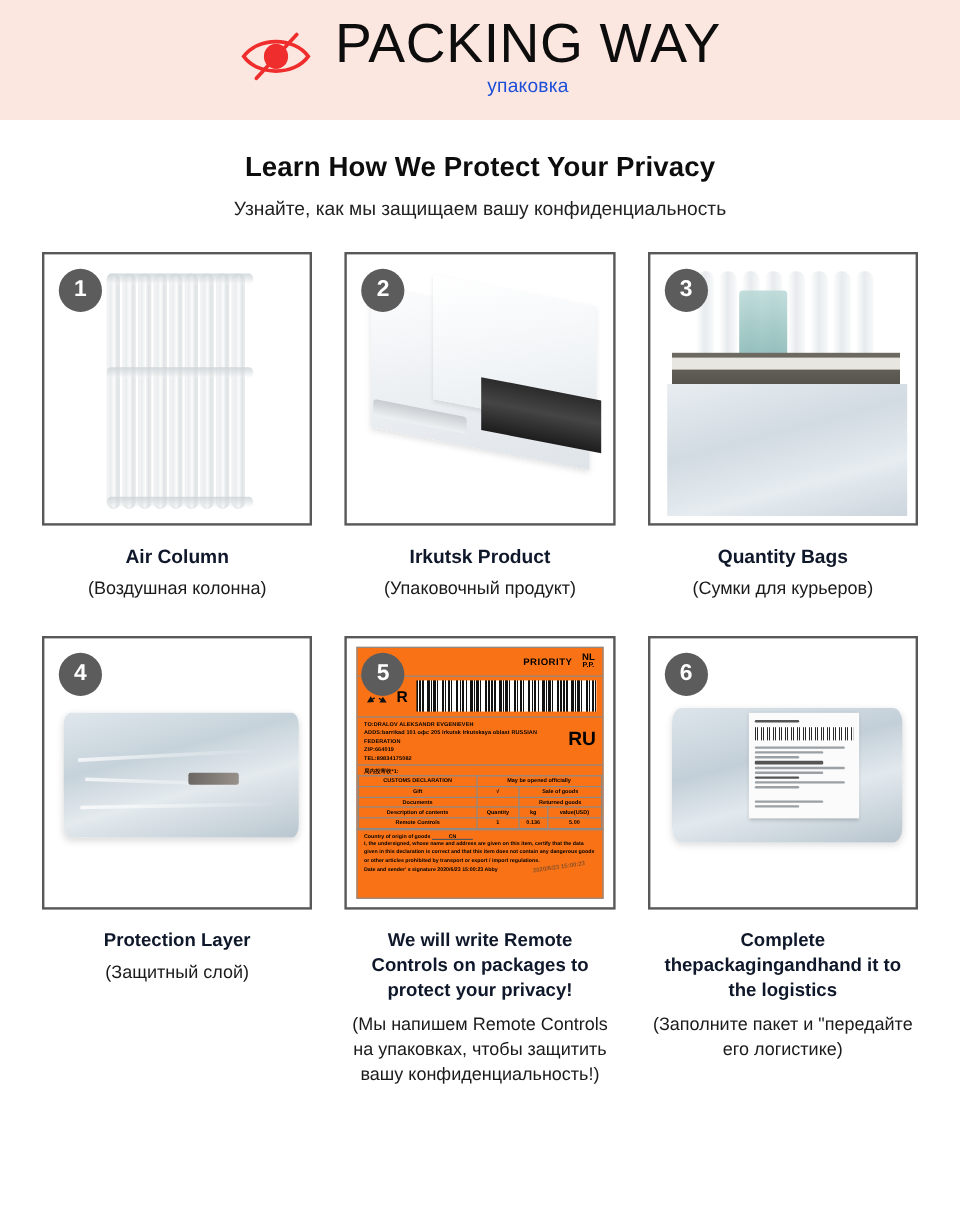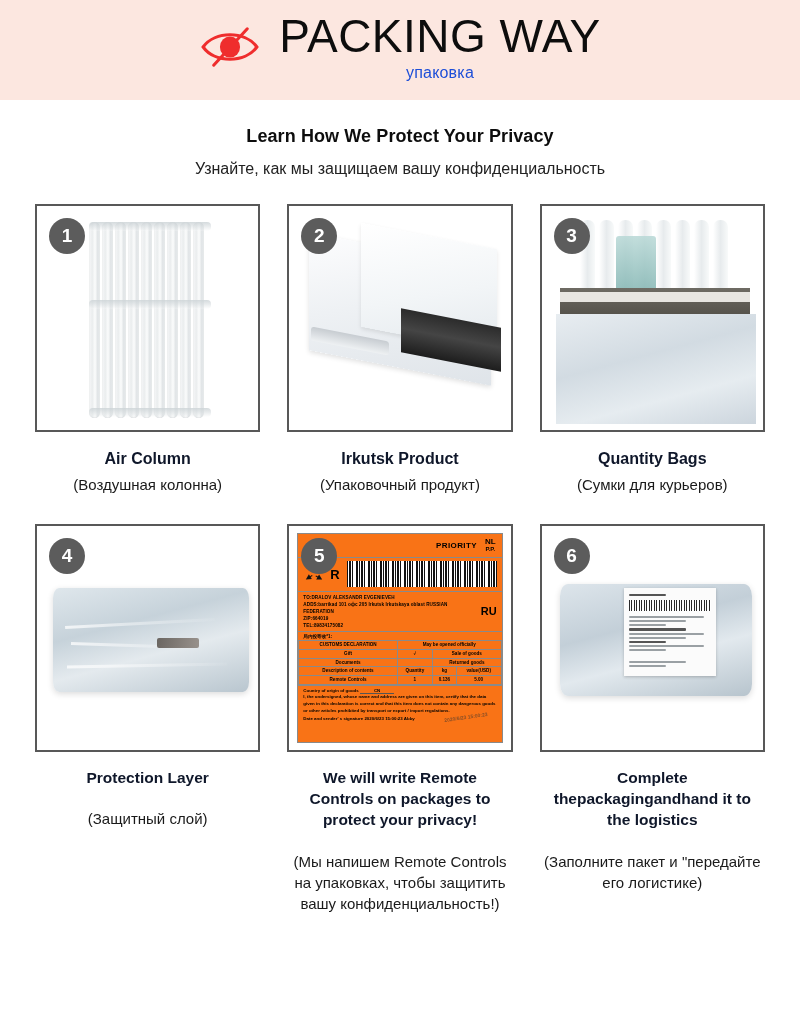--- a/index.html
+++ b/index.html
@@ -39,21 +39,21 @@
   .brand-sub {
     font-size: 16px;
     color: #1d4ed8;
     margin-top: 3px;
     letter-spacing: 0.2px;
   }
 
   
   .title-block { text-align: center; padding-top: 26px; }
   .main-title {
-    font-size: 18px;
+    font-size: 23px;
     font-weight: bold;
     color: #0d0d0d;
     letter-spacing: 0.1px;
   }
   .main-subtitle {
     font-size: 16px;
     color: #222222;
     margin-top: 13px;
   }
 
@@ -102,21 +102,21 @@
     line-height: 1.33;
   }
   .cap-ru {
     font-size: 15px;
     color: #1a1a1a;
     line-height: 1.35;
     margin-top: 6px;
   }
   .row2 .caption { padding-top: 15px; }
   .row2 .cap-en { font-size: 15.5px; line-height: 1.38; }
-  .row2 .cap-ru { font-size: 15px; line-height: 1.4; margin-top: 20px; }
+  .row2 .cap-ru { font-size: 15px; line-height: 1.4; margin-top: 6px; }
 
   
   .aircol { position: absolute; left: 52px; top: 16px; width: 122px; height: 196px; }
   .aircol .tube {
     position: absolute; top: 0; width: 11px; height: 100%;
     background: linear-gradient(90deg,#ffffff 0%,#e9eced 28%,#fbfcfc 55%,#dfe3e5 80%,#f6f8f8 100%);
     border-radius: 6px;
     box-shadow: inset 0 0 2px rgba(150,160,165,.45);
   }
   .aircol .seam {
@@ -221,21 +221,21 @@
     background: repeating-linear-gradient(90deg,
       #111 0 1px, #fff 1px 2px, #111 2px 4px, #fff 4px 5px,
       #111 5px 6px, #fff 6px 9px, #111 9px 11px, #fff 11px 12px);
     filter: blur(.35px);
   }
   .lb-addr {
     border-bottom: 1px solid #8a8a8a;
     display: flex; align-items: center; padding: 2px 5px;
   }
   .addr-lines { flex: 1; font-size: 4.6px; font-weight: bold; line-height: 1.55; letter-spacing: .1px; }
-  .lb-ru { font-size: 11px; font-weight: bold; padding-left: 6px; }
+  .lb-ru { font-size: 16px; font-weight: bold; padding-left: 6px; }
   .lb-cn { font-size: 4.6px; font-weight: bold; padding: 2px 5px 1px; }
 
   table.customs { width: 100%; border-collapse: collapse; font-size: 4.6px; font-weight: bold; }
   table.customs td { border: 1px solid #8a8a8a; text-align: center; padding: 1px 1px; line-height: 1.25; }
   .lb-fine { font-size: 4.4px; line-height: 1.5; padding: 2px 5px; font-weight: bold; border-top: 1px solid #8a8a8a; }
   .lb-sign { font-size: 4.4px; font-weight: bold; padding: 0 5px 2px; }
   .lb-watermark {
     position: absolute; right: 14px; bottom: 22px;
     font-size: 5px; font-weight: bold; color: #333; opacity: .55;
     transform: rotate(-8deg);

